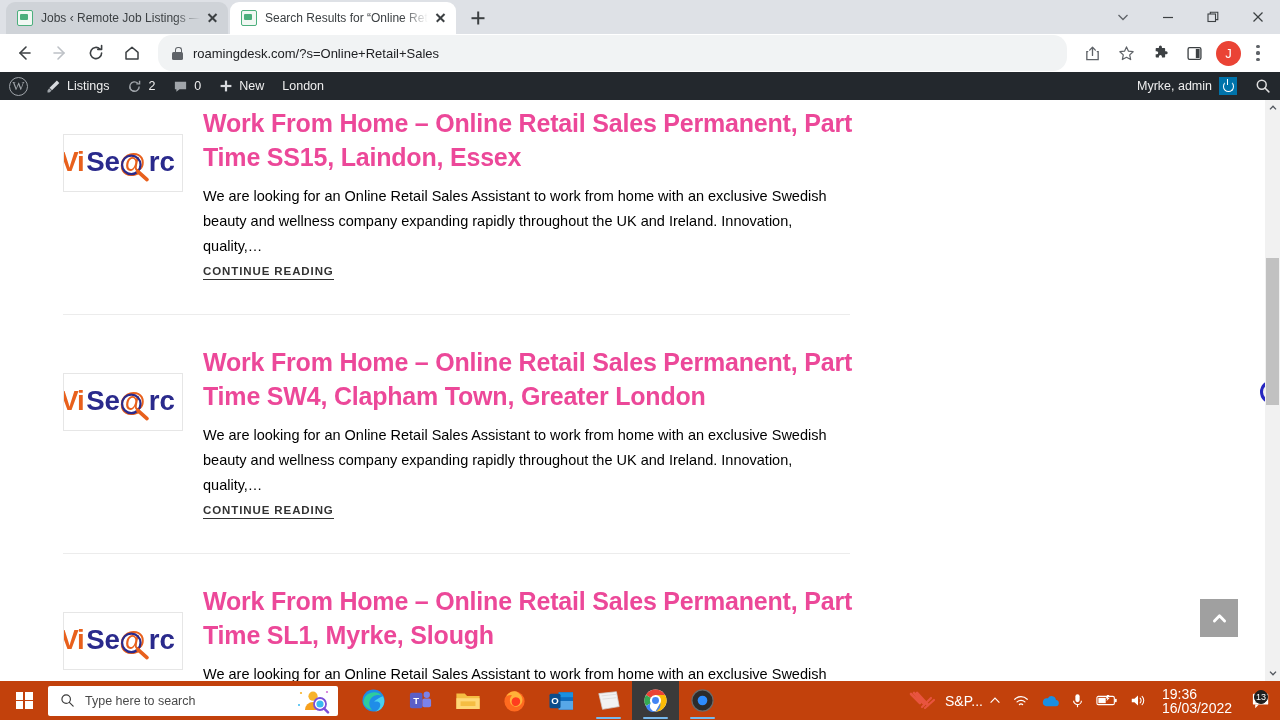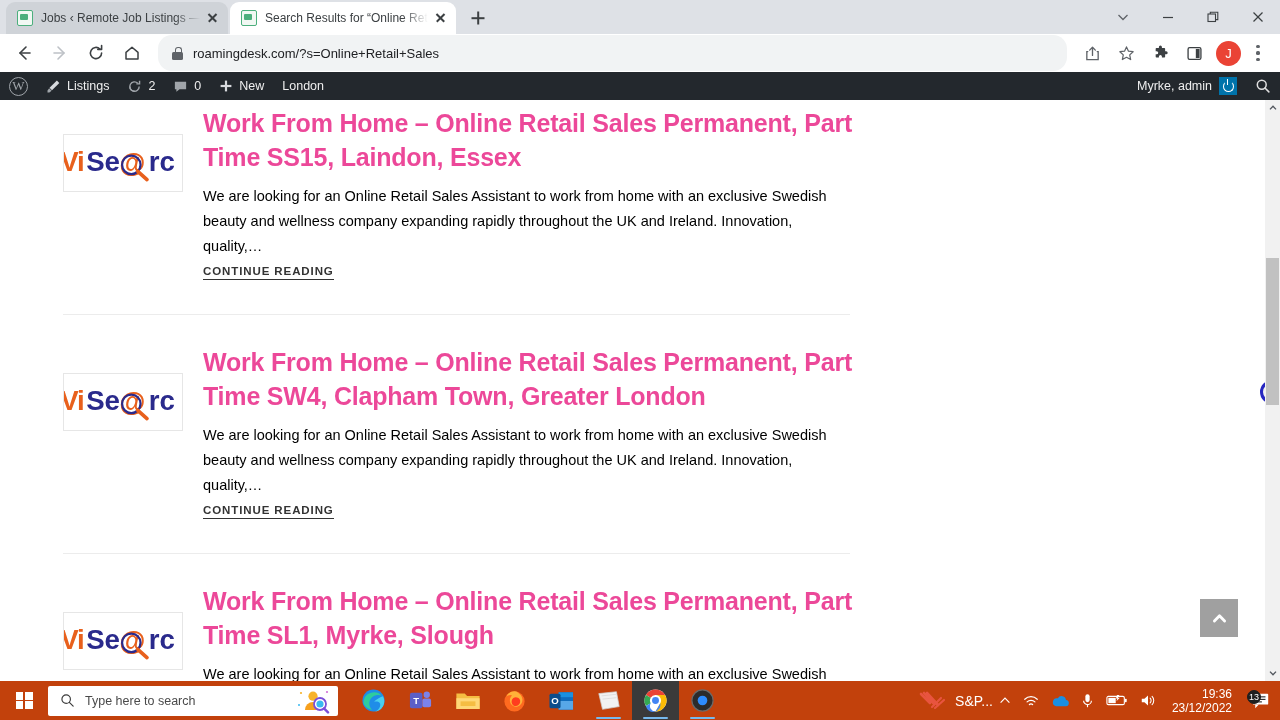--- a/index.html
+++ b/index.html
@@ -216,24 +216,24 @@
     width: 47px; height: 39px; display: flex; align-items: center;
     justify-content: center; position: relative; cursor: pointer;
   }
   .tbapp.active { background: #3a3a3a; }
   .tbapp.running::after, .tbapp.active::after {
     content: ""; position: absolute; bottom: 1px; left: 11px;
     width: 25px; height: 2.5px; background: #76b9ed; border-radius: 2px;
   }
   .tray { position: absolute; right: 0; display: flex; align-items: center; height: 39px; }
   .tray-item { display: flex; align-items: center; justify-content: center; height: 39px; padding: 0 6px; cursor: pointer; color: #ffffff; }
-  .clock { color: #fff; font-size: 12px; line-height: 14px; text-align: right; padding: 0 10px; cursor: pointer; }
+  .clock { color: #fff; font-size: 14px; line-height: 14px; text-align: left; padding: 0 10px; cursor: pointer; }
   .notif { width: 38px; display: flex; align-items: center; justify-content: center; position: relative; cursor: pointer; }
   .notif-badge {
-    position: absolute; right: 19px; bottom: 6px; background: #1f1f1f;
+    position: absolute; right: 12px; bottom: 6px; background: #1f1f1f;
     color: #fff; font-size: 9px; width: 14px; height: 14px; border-radius: 50%;
     display: flex; align-items: center; justify-content: center;
     border: 1px solid #1f1f1f;
     margin-top: 11px;
   }
   .stock { display: flex; align-items: center; color: #fff; font-size: 14px; padding-left: 6px; cursor: pointer; }
 </style>
 </head>
 <body>
 
@@ -638,21 +638,21 @@
     </div>
     <div class="tray-item">
       <svg width="16" height="15" viewBox="0 0 18 16">
           <path d="M2 6 h3 L9 2.4 v11.2 L5 10 H2 z" fill="#ffffff"></path>
           <path d="M11.4 5.4 a3.6 3.6 0 0 1 0 5.2" stroke="#ffffff" stroke-width="1.2" fill="none" stroke-linecap="round"></path>
           <path d="M13.6 3.4 a6.6 6.6 0 0 1 0 9.2" stroke="#ffffff" stroke-width="1.2" fill="none" stroke-linecap="round"></path>
         </svg>
     </div>
     <div class="clock">
       <div>19:36</div>
-      <div>23/12/2022</div>
+      <div>16/03/2022</div>
     </div>
     <div class="notif">
       <svg width="20" height="18" viewBox="0 0 22 20">
         <rect x="2" y="2" width="17" height="12" rx="1" fill="#ffffff"></rect>
         <line x1="5" y1="5.4" x2="16" y2="5.4" stroke="#1f1f1f" stroke-width="1.2"></line>
         <line x1="5" y1="8.2" x2="16" y2="8.2" stroke="#1f1f1f" stroke-width="1.2"></line>
         <line x1="5" y1="11" x2="12" y2="11" stroke="#1f1f1f" stroke-width="1.2"></line>
         <path d="M4.6 14 L4.6 18 L8.6 14 z" fill="#ffffff"></path>
       </svg>
       <span class="notif-badge">13</span>

